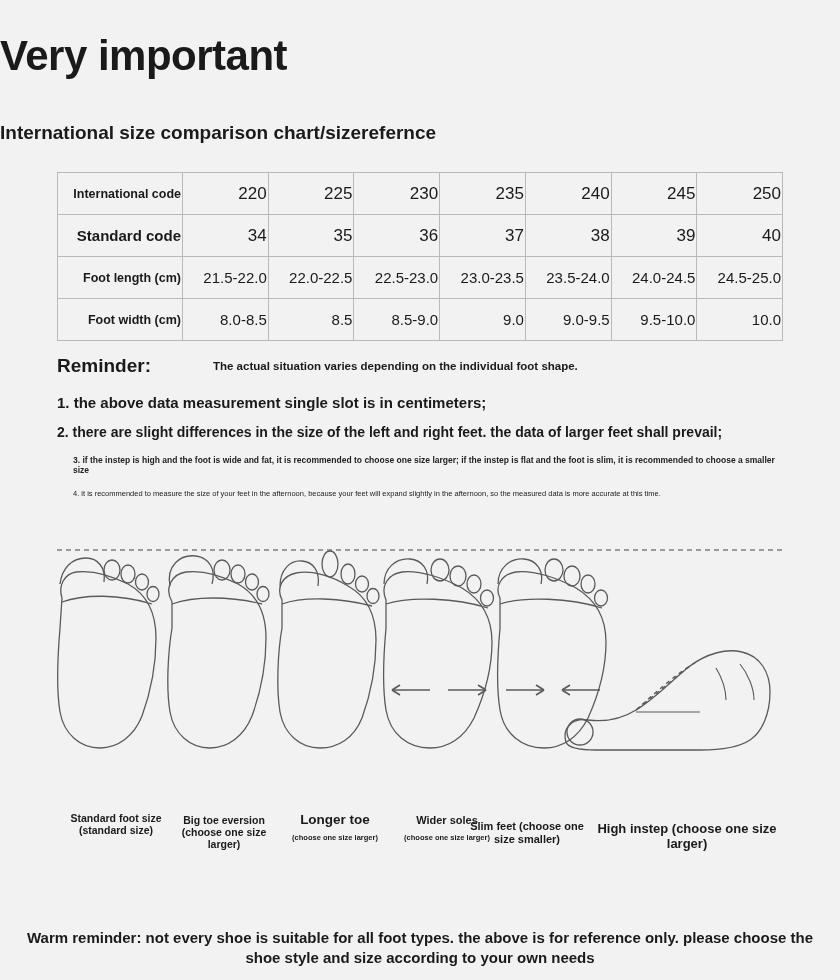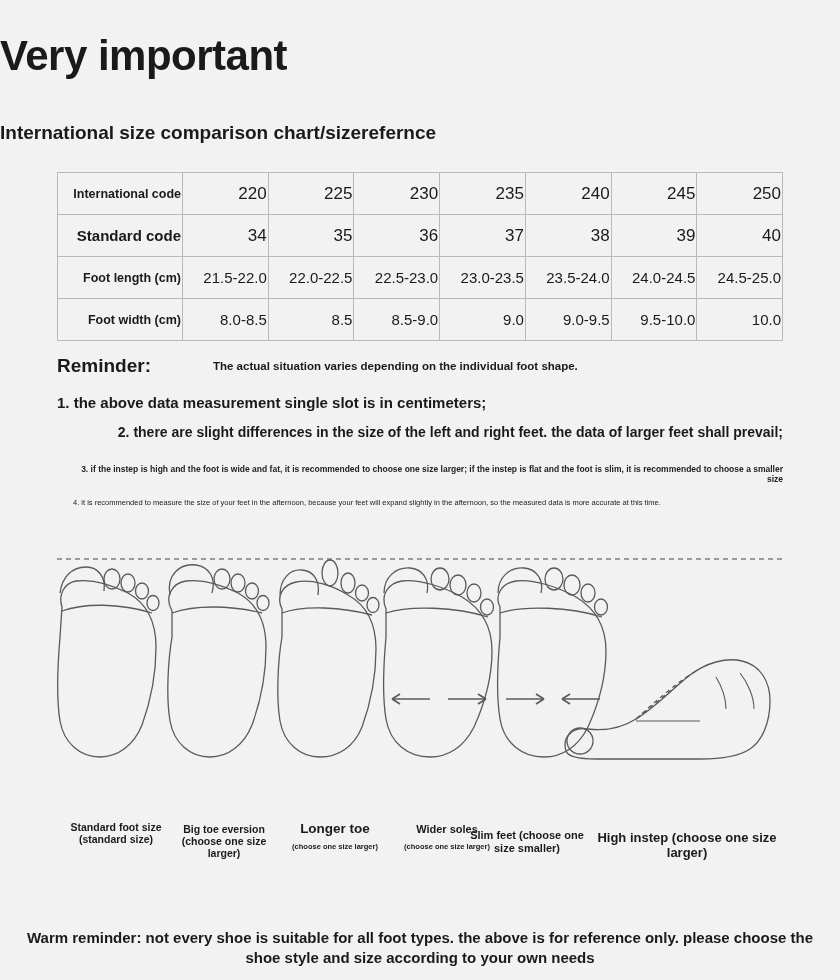--- a/index.html
+++ b/index.html
@@ -95,29 +95,27 @@
   }
   .note1 {
     font-size: 15px;
     font-weight: bold;
     margin-top: 17px;
   }
   .note2 {
     font-size: 14px;
     font-weight: bold;
     margin-top: 13px;
-    text-align: right;
   }
   .note3 {
     font-size: 8.5px;
     font-weight: bold;
-    margin-top: 24px;
+    margin-top: 15px;
     margin-left: 16px;
     color: #222;
-    text-align: right;
   }
   .note4 {
     font-size: 7.5px;
     font-weight: normal;
     margin-top: 14px;
     margin-left: 16px;
     color: #222;
   }
   .diagram {
     position: relative;

